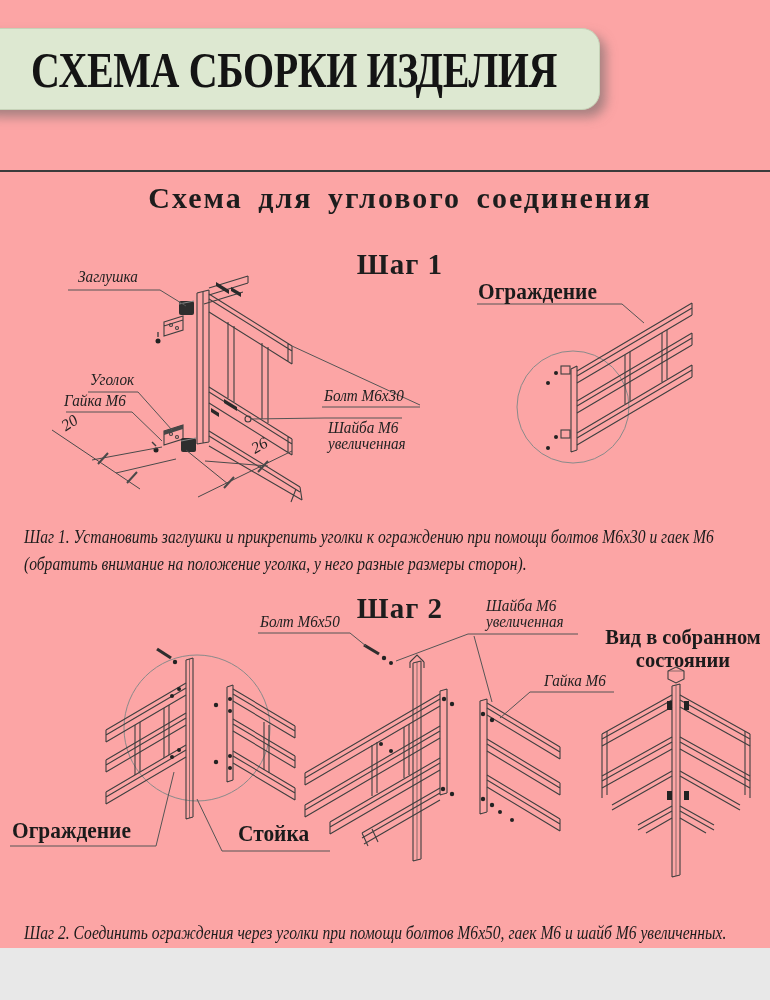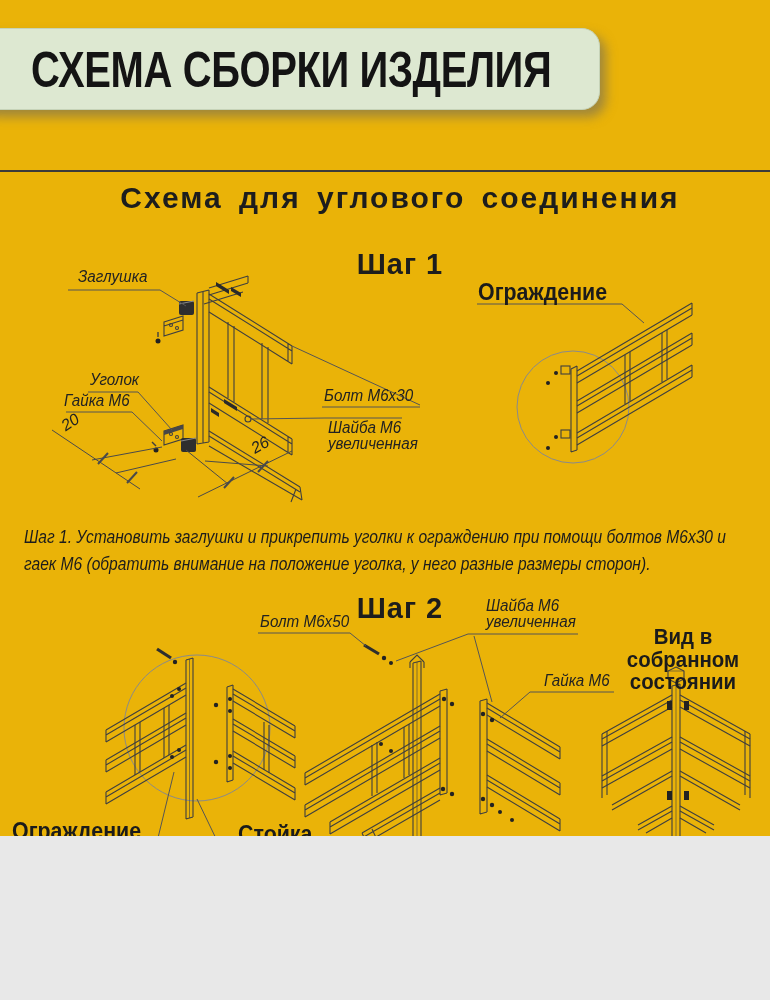--- a/index.html
+++ b/index.html
@@ -1,17 +1,17 @@
 <!DOCTYPE html>
 <html><head>
 <meta charset="utf-8">
 <style>
   html,body{margin:0;padding:0;background:#e8e8e8;}
-  .page{position:relative;width:770px;height:836px;background:#eab308;overflow:hidden;
-        font-family:Liberation Sans, sans-serif;color:#1a1a1a;}
+  .page{position:relative;width:770px;height:948px;background:#fca5a5;overflow:hidden;
+        font-family:Liberation Serif, serif;color:#1a1a1a;}
   
   .banner{position:absolute;left:-26px;top:28px;width:624px;height:80px;background:#dde8d1;
           border:1px solid #c6d3b8;border-radius:18px;
           box-shadow:6px 7px 11px rgba(100,100,100,.55);}
   .banner-title{position:absolute;left:56px;top:0;height:80px;line-height:82px;
           font-size:50px;font-weight:800;letter-spacing:-.5px;color:#141414;
           transform:scaleX(.80);transform-origin:left center;white-space:nowrap;}
   .rule{position:absolute;left:0;width:770px;background:#3b3b3b;}
   .rule-top{top:170px;height:2px;}
   .rule-bottom{top:957px;height:3px;}

